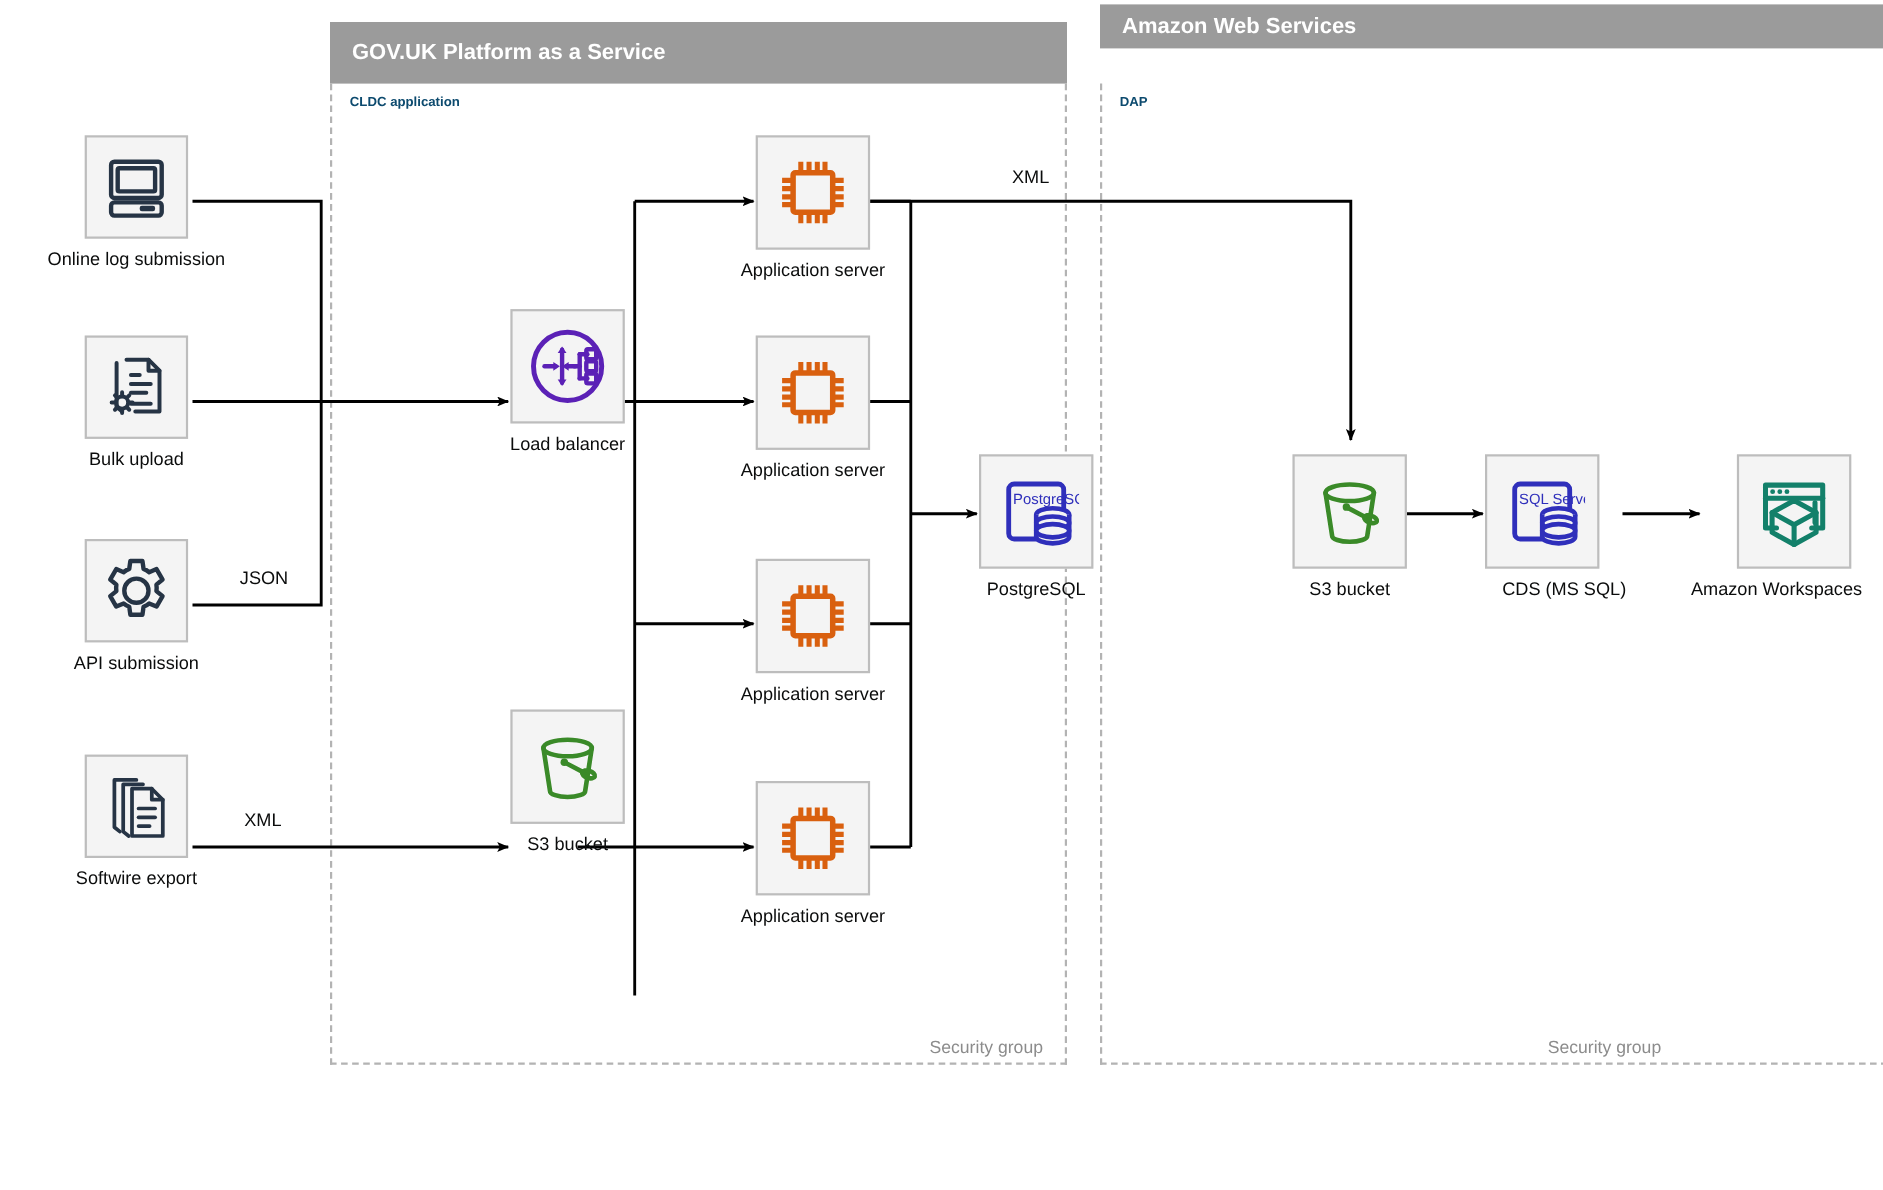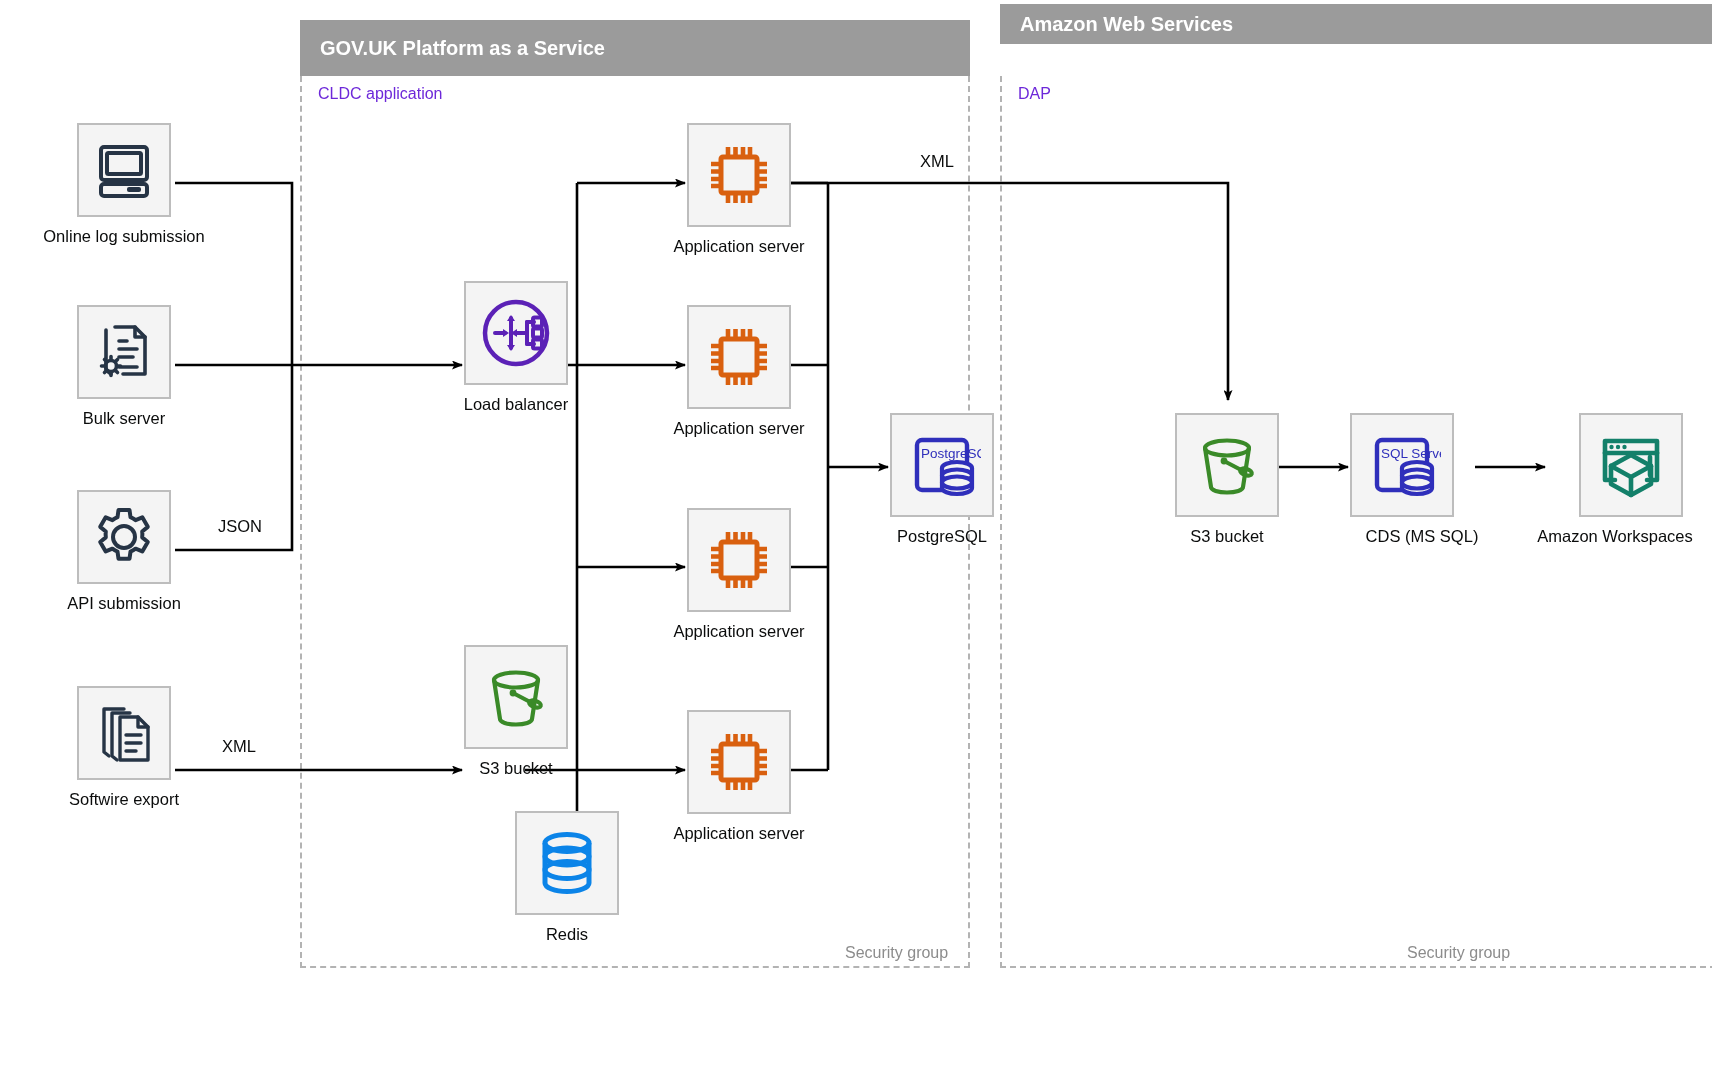--- a/index.html
+++ b/index.html
@@ -24,23 +24,23 @@
   }
   .group-body{
     position:absolute;
     border:2px dashed #b3b3b3;
     border-top:none;
     box-sizing:border-box;
     background:transparent;
   }
   .group-sub{
     position:absolute;
-    font-weight:normal;
-    font-size:16px;
-    color:#6d28d9;
+    font-weight:bold;
+    font-size:12px;
+    color:#0c4a6e;
   }
   .security-label{
     position:absolute;
     font-size:16px;
     color:#8c8c8c;
   }
 
   
   .node{position:absolute;}
   .tile{
@@ -159,21 +159,21 @@
           <path d="M26,28 L44,28"></path>
           <path d="M26,36 L40,36"></path>
           <path d="M26,46 L44,46"></path>
           <circle cx="18" cy="45" r="5.5"></circle>
           <path d="M18,35.5 L18,38 M18,52 L18,54.5 M8.5,45 L11,45 M25,45 L27.5,45
                    M11.5,38.5 L13.3,40.3 M22.7,49.7 L24.5,51.5
                    M24.5,38.5 L22.7,40.3 M13.3,49.7 L11.5,51.5"></path>
         </g>
       </svg>
     </div>
-    <div class="node-label">Bulk server</div>
+    <div class="node-label">Bulk upload</div>
   </div>
 
   <div class="node" style="left:77px;top:490px;">
     <div class="tile">
       <svg width="64" height="64" viewBox="0 0 64 64">
         <g fill="none" stroke="#263445" stroke-width="4" stroke-linejoin="round" stroke-linecap="round">
           <path d="M26.5,5 h11 l1,7.2 a20,20 0 0 1 5.1,2.95 l6.7,-2.8 l5.5,9.5 l-5.6,4.6
                    a20,20 0 0 1 0,5.9 l5.6,4.6 l-5.5,9.5 l-6.7,-2.8 a20,20 0 0 1 -5.1,2.95
                    l-1,7.2 h-11 l-1,-7.2 a20,20 0 0 1 -5.1,-2.95 l-6.7,2.8 l-5.5,-9.5
                    l5.6,-4.6 a20,20 0 0 1 0,-5.9 l-5.6,-4.6 l5.5,-9.5 l6.7,2.8
@@ -311,33 +311,20 @@
           <path d="M15,20 L21,59 a16,5.5 0 0 0 32,0 L59,20"></path>
           <path d="M34,33 L55,44"></path>
           <ellipse cx="56" cy="44" rx="6" ry="3.2" transform="rotate(18 56 44)"></ellipse>
         </g>
         <circle cx="34" cy="33" r="3.4" fill="#3a8a28"></circle>
       </svg>
     </div>
     <div class="node-label" style="top:114px;">S3 bucket</div>
   </div>
 
-  <div class="node" style="left:515px;top:811px;">
-    <div class="tile wide" style="width:104px;height:104px;">
-      <svg width="62" height="72" viewBox="0 0 62 72">
-        <g fill="none" stroke="#0b84e8" stroke-width="5">
-          <ellipse cx="31" cy="16" rx="22" ry="8.5"></ellipse>
-          <path d="M9,16 v40 a22,8.5 0 0 0 44,0 v-40"></path>
-          <ellipse cx="31" cy="29.5" rx="22" ry="8.5"></ellipse>
-          <ellipse cx="31" cy="43" rx="22" ry="8.5"></ellipse>
-        </g>
-      </svg>
-    </div>
-    <div class="node-label" style="top:114px;">Redis</div>
-  </div>
 
   <div class="node" style="left:1175px;top:413px;">
     <div class="tile wide" style="width:104px;height:104px;">
       <svg width="74" height="74" viewBox="0 0 74 74">
         <g fill="none" stroke="#3a8a28" stroke-width="4.2" stroke-linejoin="round" stroke-linecap="round">
           <ellipse cx="37" cy="20" rx="22" ry="7.5"></ellipse>
           <path d="M15,20 L21,59 a16,5.5 0 0 0 32,0 L59,20"></path>
           <path d="M34,33 L55,44"></path>
           <ellipse cx="56" cy="44" rx="6" ry="3.2" transform="rotate(18 56 44)"></ellipse>
         </g>

